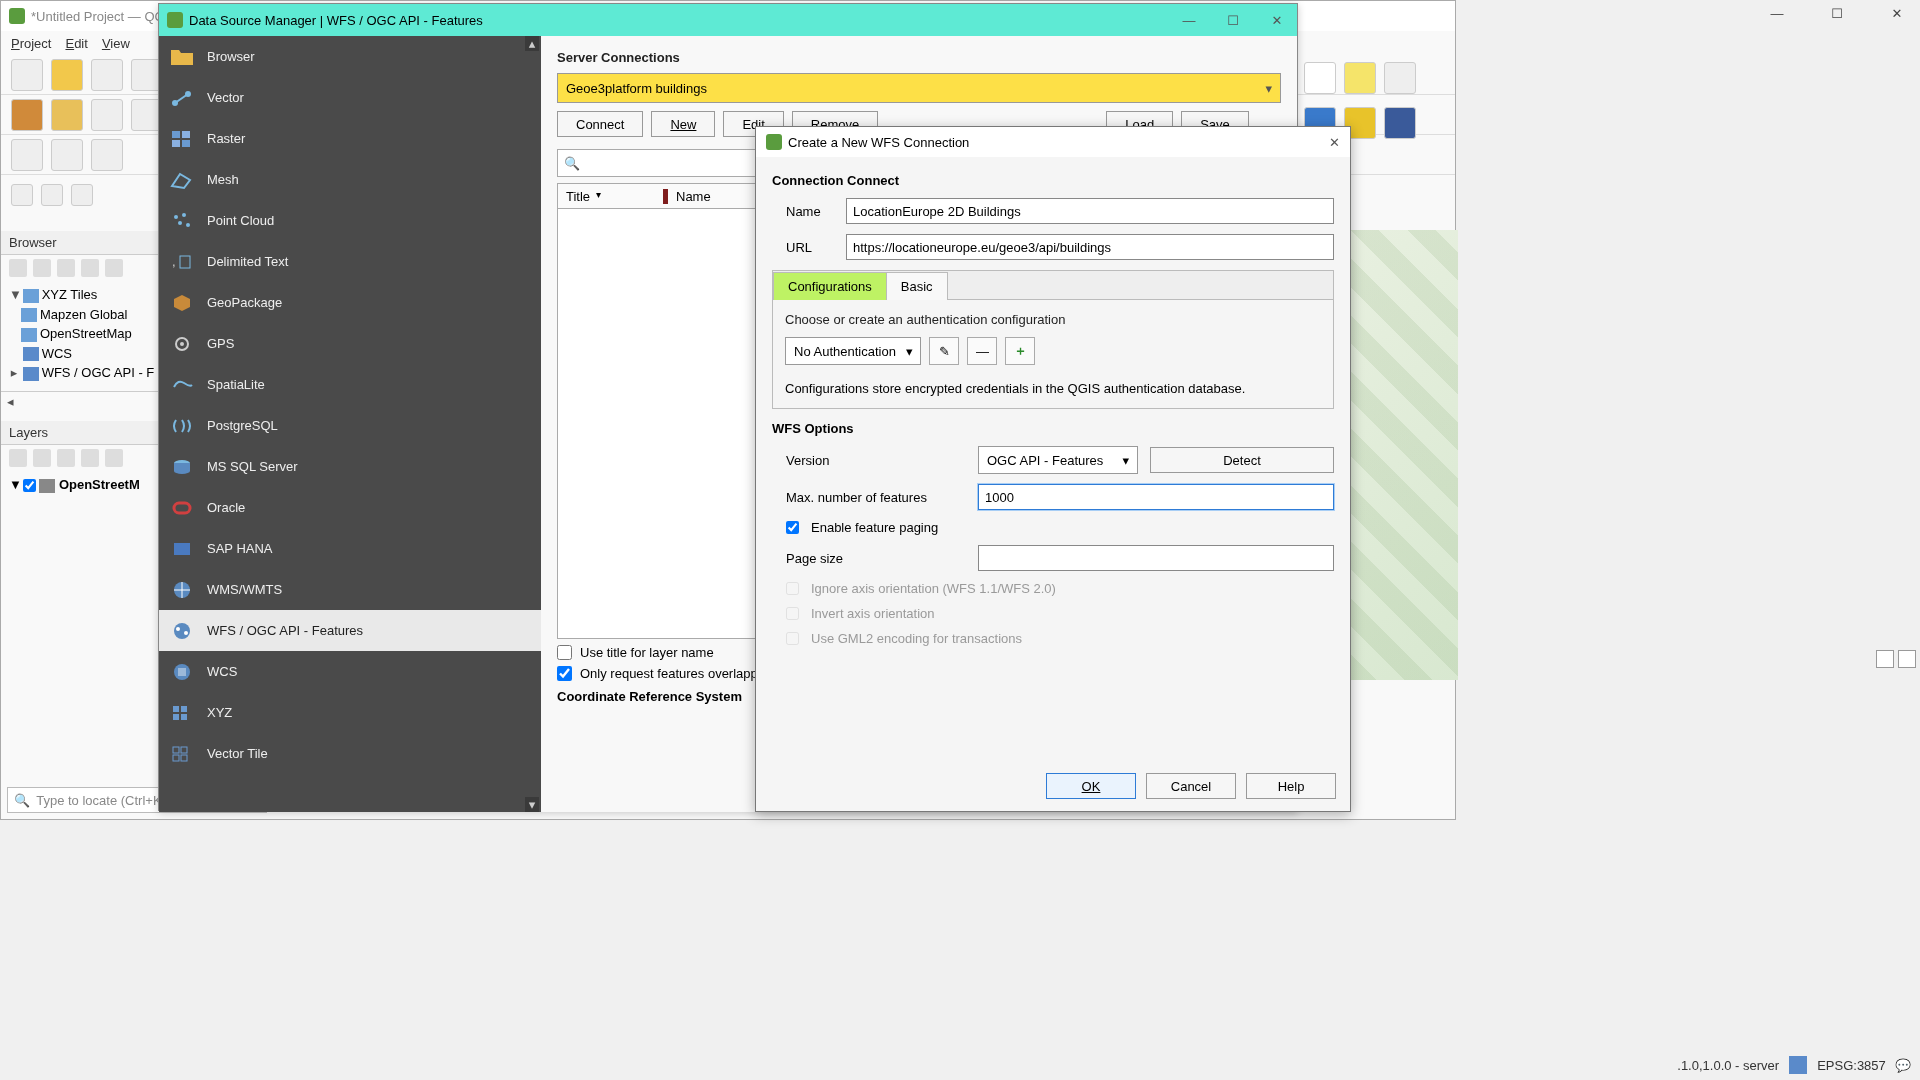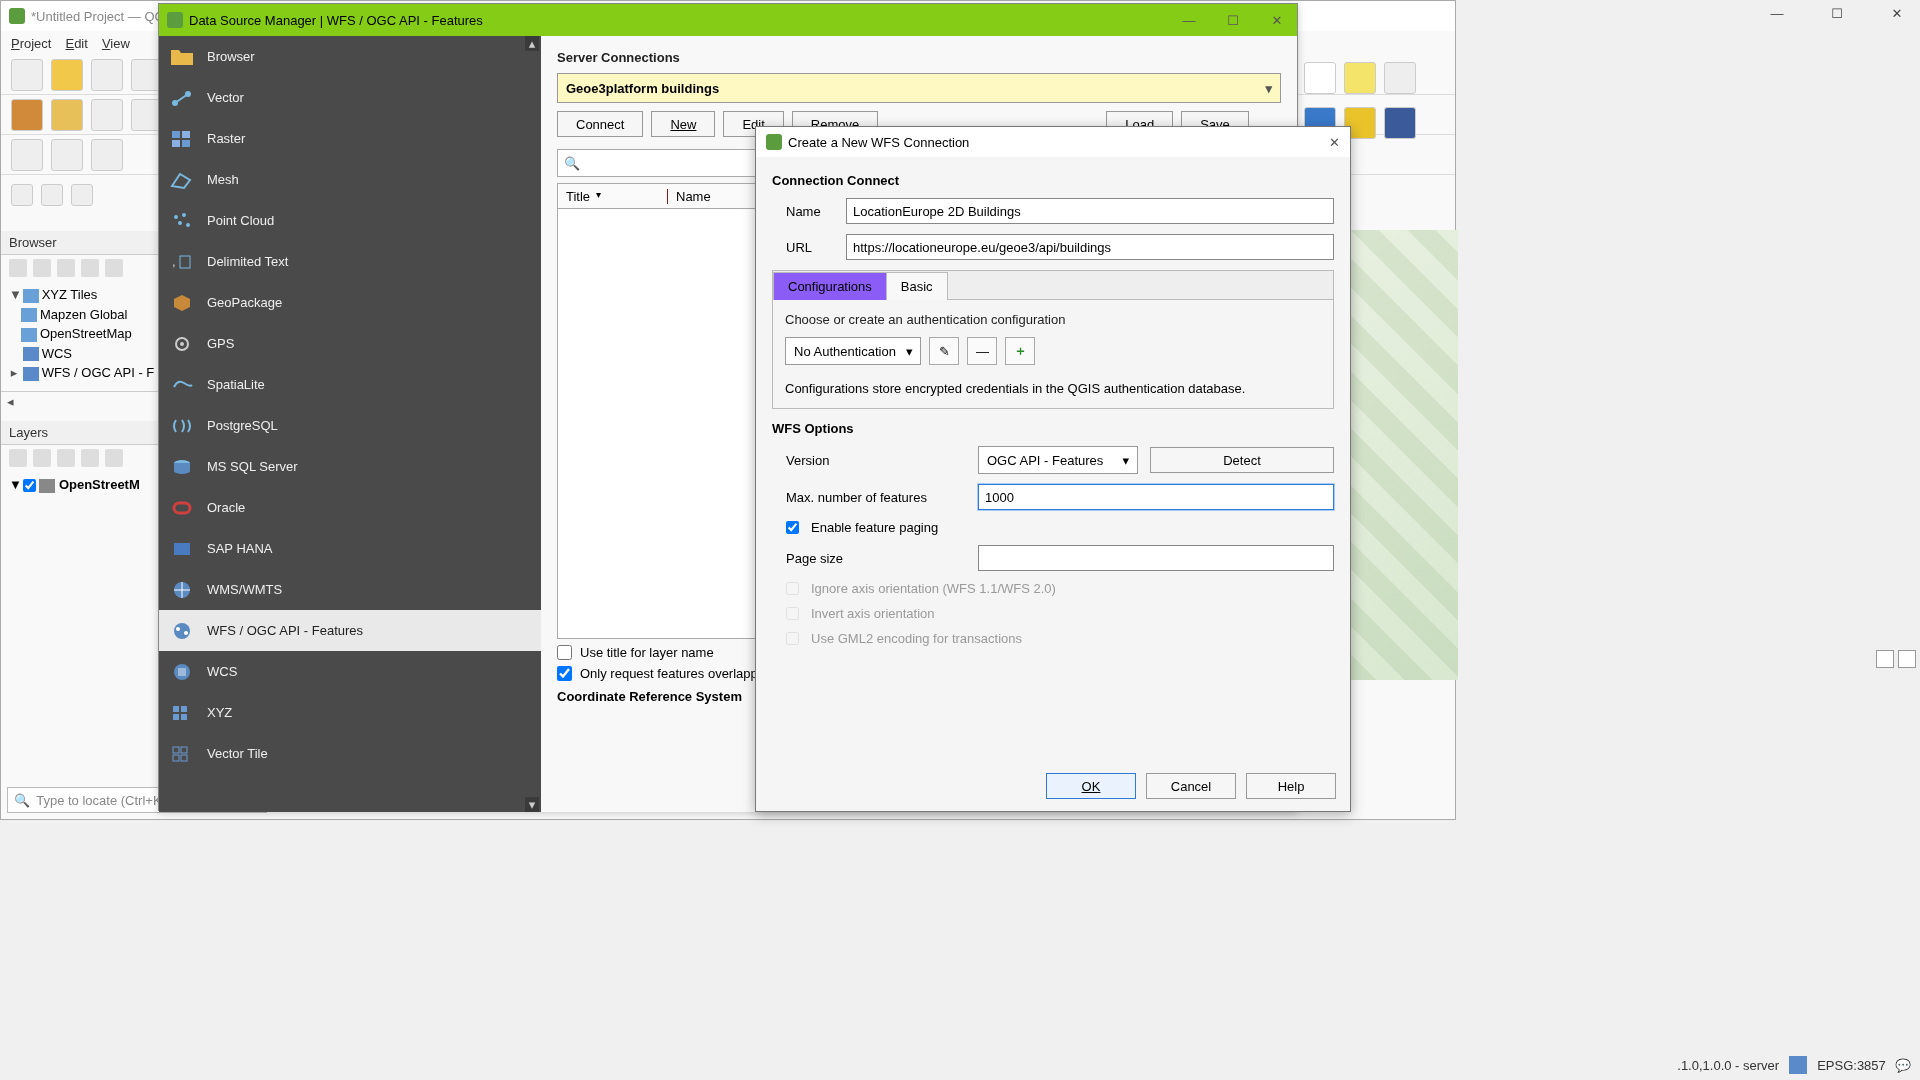--- a/index.html
+++ b/index.html
@@ -42,64 +42,64 @@
 .right-toolbar { position:absolute; left:1300px; top:58px; width:140px; height:90px; display:flex; gap:8px; flex-wrap:wrap; padding:4px;}
 .right-toolbar .toolbtn { background:#f2e58a;}
 .map-sliver { position:absolute; left:1348px; top:230px; width:110px; height:450px; background: linear-gradient(135deg,#e8f0e0,#d8e8d0); overflow:hidden;}
 .map-sliver::before{content:"";position:absolute;inset:0;background:
   repeating-linear-gradient(45deg, rgba(120,160,100,.15) 0 20px, transparent 20px 40px);}
 .map-controls { position:absolute; right:4px; top:650px; display:flex; gap:4px;}
 .map-controls .mc{width:18px;height:18px;border:1px solid #999;background:#fff;}
 
 
 .dsm { position: absolute; left: 158px; top: 3px; width: 1140px; height: 808px; background: #f8f8f8; border: 1px solid #888; box-shadow: 0 2px 8px rgba(0,0,0,.2); }
-.dsm-titlebar { height: 30px; display: flex; align-items: center; padding: 16px 8px; background: #84cc16; justify-content: space-between;}
+.dsm-titlebar { height: 30px; display: flex; align-items: center; padding: 16px 8px; background: #5eead4; justify-content: space-between;}
 .dsm-titlebar .left { display:flex; align-items:center; gap:6px;}
 .dsm-titlebar .qicon { width: 16px; height: 16px; background: #5a9c3e; border-radius: 3px;}
 .win-controls { display:flex; gap:20px; color:#555;}
 .win-controls span { width:24px; text-align:center; cursor:default;}
 
 .dsm-body { display:flex; height: calc(100% - 30px);}
 .dsm-sidebar { width: 382px; background: #4a4a4a; color:#eee; overflow-y:auto; position:relative;}
 .ds-item { height: 41px; display:flex; align-items:center; padding:0 10px; gap:12px; cursor:default;}
 .ds-item .ico { width:26px; height:26px; display:inline-flex; align-items:center; justify-content:center;}
 .ds-item.selected { background:#e9e9e9; color:#222;}
 .ds-scroll-arrow{position:absolute; right:2px; width:14px; text-align:center; color:#ccc; background:#3a3a3a;}
 .ds-scroll-arrow.up{top:0;} .ds-scroll-arrow.down{bottom:0;}
 
 .dsm-main { flex:1; padding: 10px 16px; overflow:hidden; background:#f8f8f8;}
 .section-title { font-weight: bold; margin: 4px 0 8px 0; color:#222;}
-.conn-select { width:100%; height:30px; border:1px solid #999; background:#fef9c3; padding:0 8px; display:flex; align-items:center; justify-content:space-between; margin-bottom:8px;font-weight:bold;}
+.conn-select { width:100%; height:30px; border:1px solid #999; background:#fde047; padding:0 8px; display:flex; align-items:center; justify-content:space-between; margin-bottom:8px;}
 .conn-select .caret{color:#555;}
 .btn-row { display:flex; gap:8px; margin-bottom:12px;}
 .btn { height:26px; padding:0 18px; border:1px solid #999; background:#f6f6f6; display:inline-flex; align-items:center; justify-content:center; cursor:default;}
 .btn.right { margin-left:auto;}
 .search-box { width: 100%; height:28px; border:1px solid #aaa; background:#fff; display:flex; align-items:center; padding:0 6px; margin-bottom:6px; color:#888;}
 .table-head { display:flex; border:1px solid #aaa; background:#fafafa; height:26px; align-items:center;}
-.th { padding:0 8px; border-right:1px solid #7f1d1d; display:flex; align-items:flex-start; gap:6px;}
+.th { padding:0 8px; border-right:5px solid #7f1d1d; display:flex; align-items:flex-start; gap:6px;}
 .th .caret{font-size:10px;}
 .table-body { height: 430px; border:1px solid #aaa; border-top:none; background:#fff;}
 .chk-row { display:flex; align-items:center; gap:8px; margin:6px 0;}
 .chk-row input{width:15px;height:15px;}
 .crs-title { font-weight:bold; margin-top:8px;}
 
 
 .wfs { position:absolute; left: 755px; top: 126px; width: 596px; height: 686px; background:#f5f5f5; border:1px solid #777; box-shadow: 0 3px 12px rgba(0,0,0,.3);}
 .wfs-titlebar { height:30px; display:flex; align-items:center; justify-content:space-between; padding:0 10px; background:#fff;}
 .wfs-titlebar .left{display:flex;align-items:center;gap:6px;}
 .wfs-body { padding: 10px 16px;}
 .group-title { font-weight:bold; margin: 6px 0 10px 0;}
 .form-row { display:flex; align-items:center; margin-bottom:10px; gap:10px;}
 .form-row label { width: 50px; text-align:left;}
 .text-input { flex:1; height:26px; border:1px solid #888; background:#fff; padding:0 6px;}
 .text-input.focused { border:1px solid #2e7bd6; outline:1px solid #a8cef5;}
 .auth-box { border:1px solid #bbb; padding:0; margin-bottom:12px;}
 .tabs { display:flex; border-bottom:1px solid #bbb; background:#eee;}
 .tab { padding:6px 14px; border:1px solid #bbb; border-bottom:none; background:#f8f8f8; margin-right:-1px; position:relative; top:1px;}
-.tab.active { background:#8b5cf6;}
+.tab.active { background:#bef264;}
 .auth-inner { padding:12px;}
 .auth-desc { margin-bottom:10px; color:#222;}
 .auth-row { display:flex; gap:8px; align-items:center; margin-bottom:16px;}
 .select { height:28px; border:1px solid #999; background:#fff; padding:0 8px; display:inline-flex; align-items:center; gap:10px; min-width:130px; justify-content:space-between;}
 .icon-btn { width:30px; height:28px; border:1px solid #aaa; background:#fafafa; display:inline-flex; align-items:center; justify-content:center;}
 .icon-btn.green{color:#2a8a2a; font-weight:bold;}
 .auth-note { color:#000000;}
 .wfs-opts .select { min-width:160px;}
 .opts-row { display:flex; align-items:center; gap:12px; margin-bottom:10px;}
 .disabled { color:#9a9a9a;}

